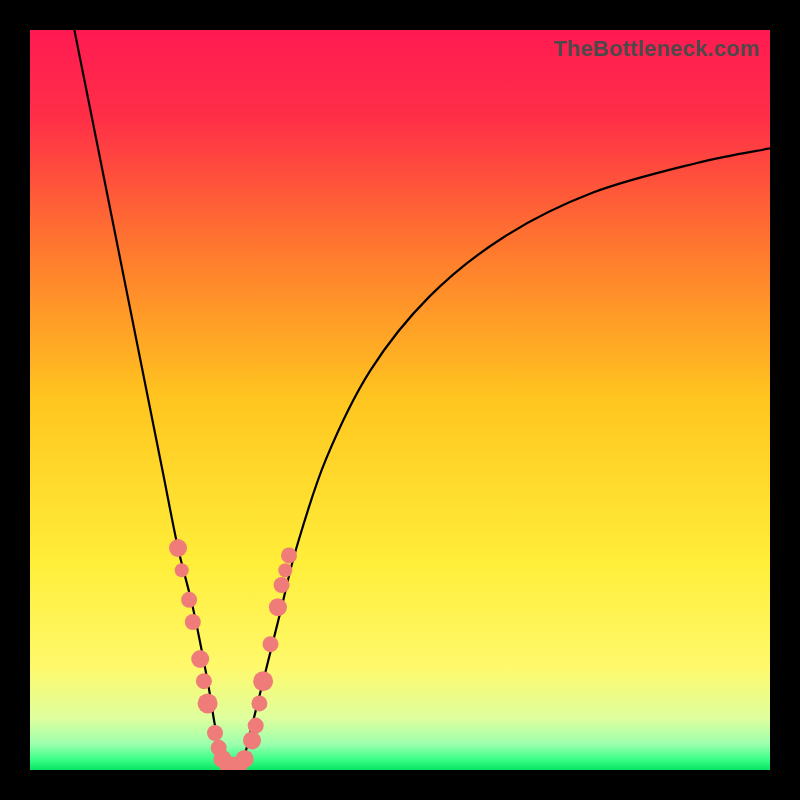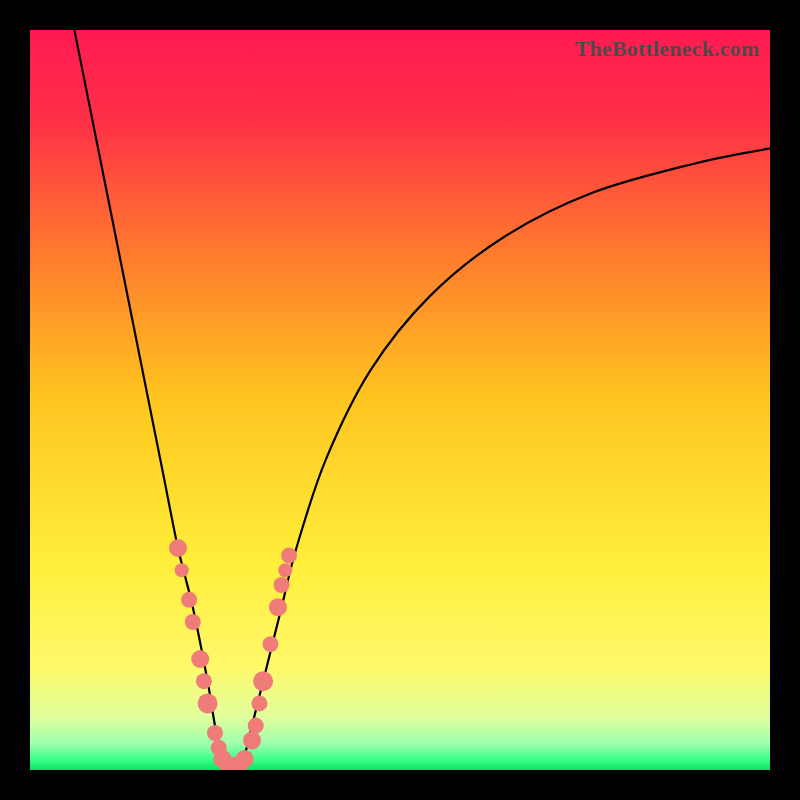--- a/index.html
+++ b/index.html
@@ -11,21 +11,20 @@
     background: #000;
     font-family: Arial, Helvetica, sans-serif;
   }
   .frame {
     position: absolute;
     left: 0;
     top: 0;
     width: 800px;
     height: 800px;
     background: #000;
-    font-family: Liberation Serif, serif;
   }
   .plot-area {
     position: absolute;
     left: 30px;
     top: 30px;
     width: 740px;
     height: 740px;
     overflow: hidden;
   }
   .gradient {

